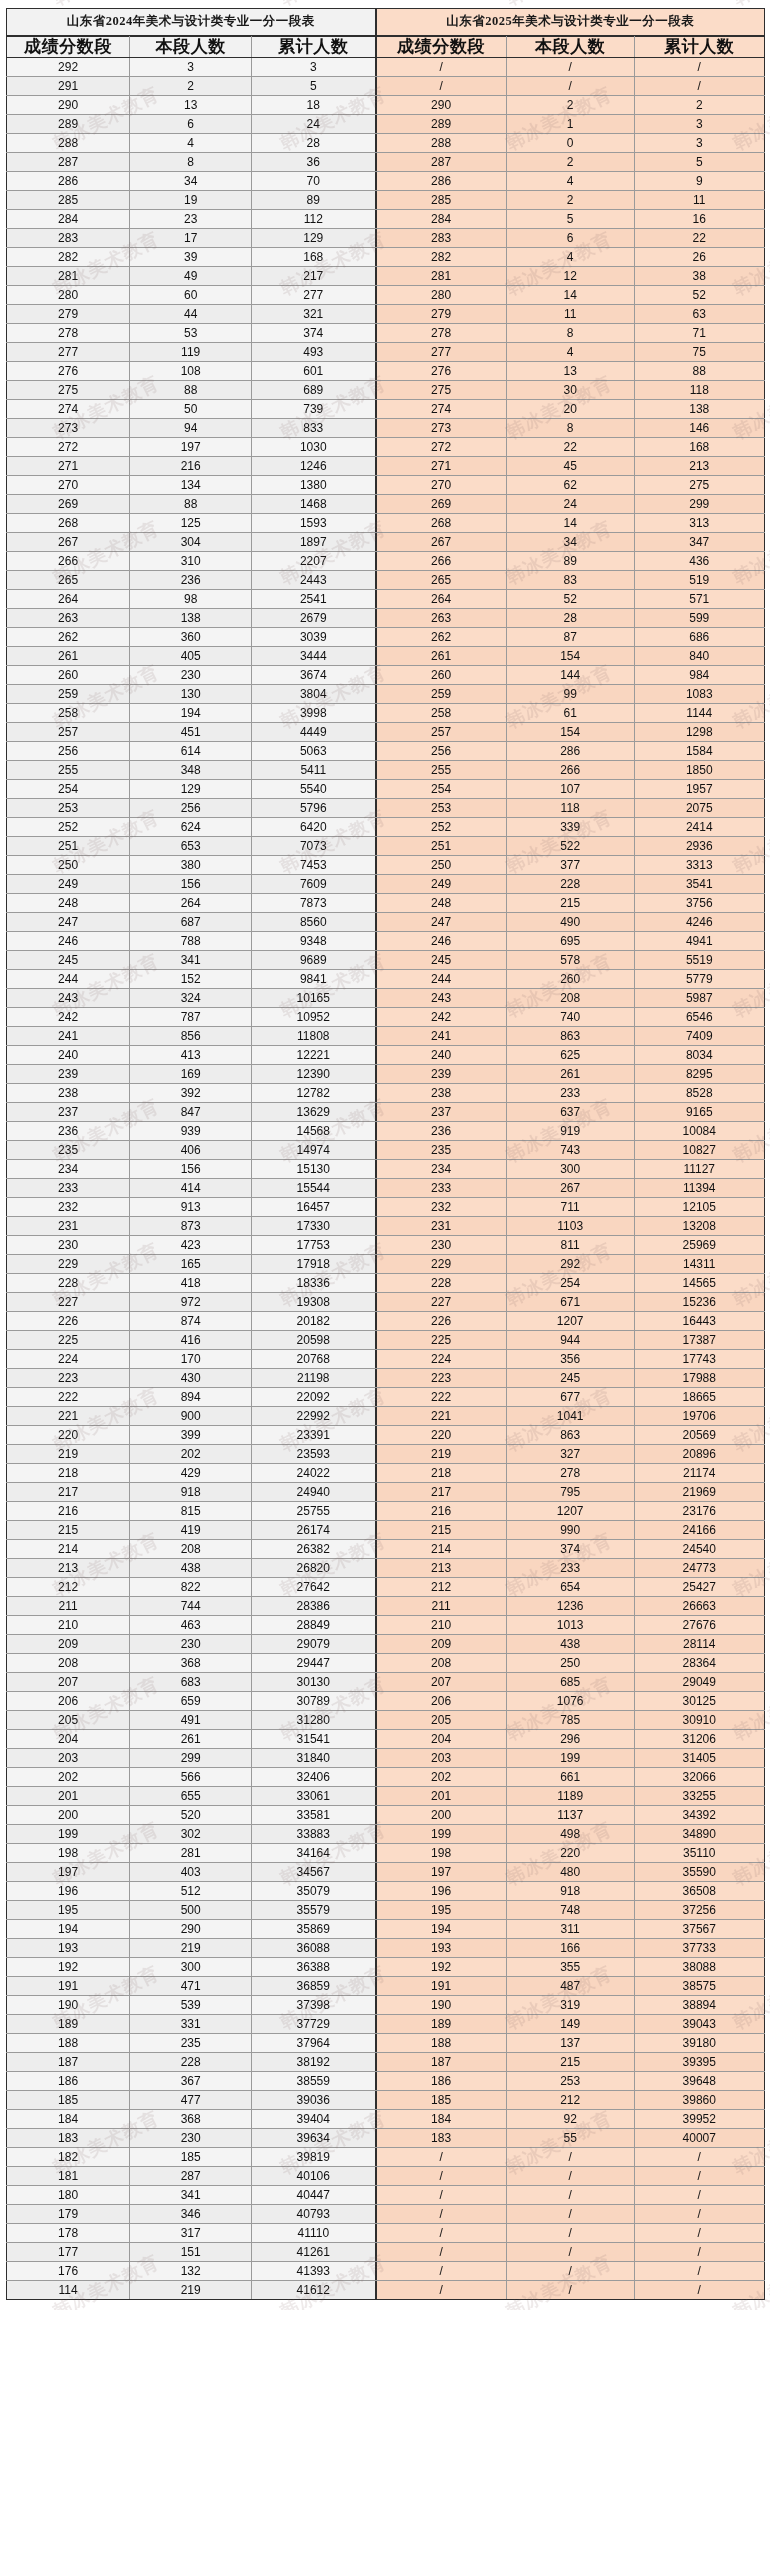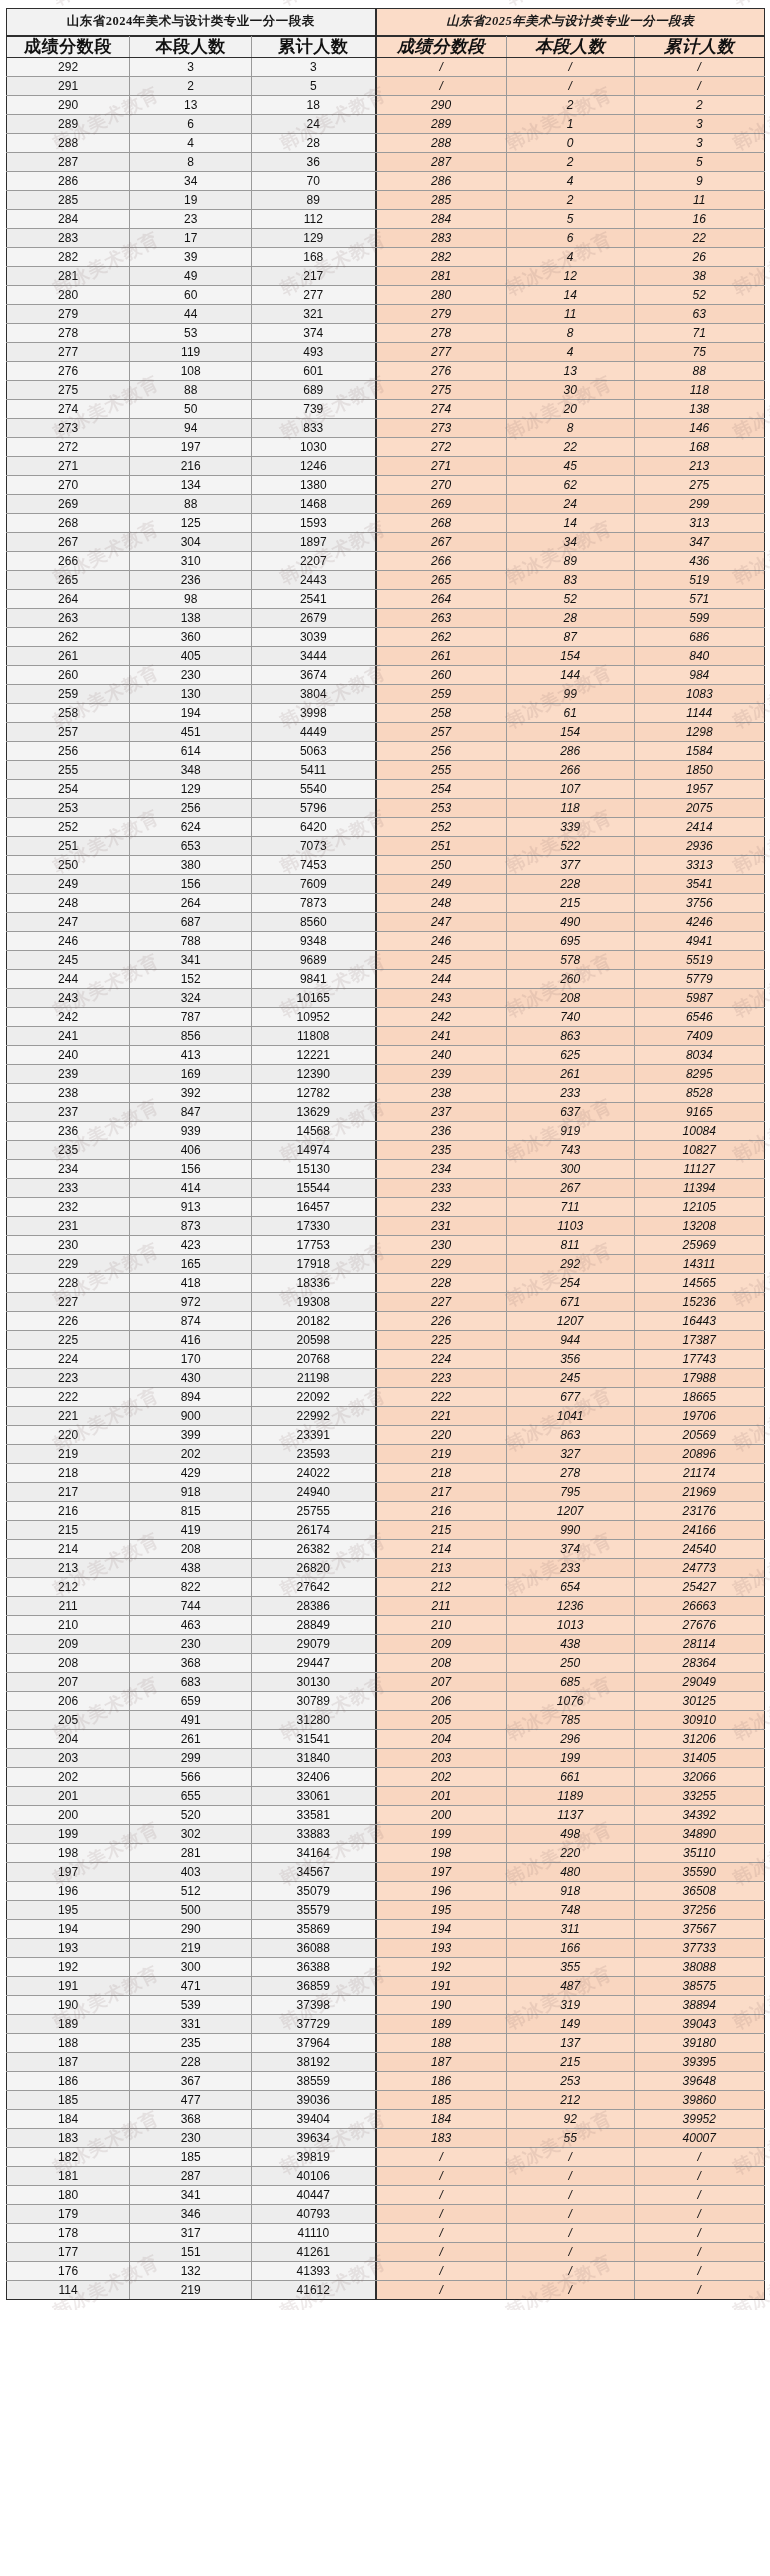--- a/index.html
+++ b/index.html
@@ -45,21 +45,21 @@
     width: 759px;
     z-index: 1;
   }
   table {
     border-collapse: collapse;
     table-layout: fixed;
     width: 380px;
     font-size: 12px;
   }
   table.t2024 { width: 380px; }
-  table.t2025 { width: 400px; font-style: italic; }
+  table.t2025 { width: 400px; }
   caption {
     caption-side: top;
     font-size: 12.5px;
     font-weight: 700;
     letter-spacing: 0.5px;
     padding: 4.8px 0 4.8px 0;
     border: 1.9px solid #2e2e2e;
     border-bottom: 1px solid #2e2e2e;
     color: #1a1a1a;
   }

